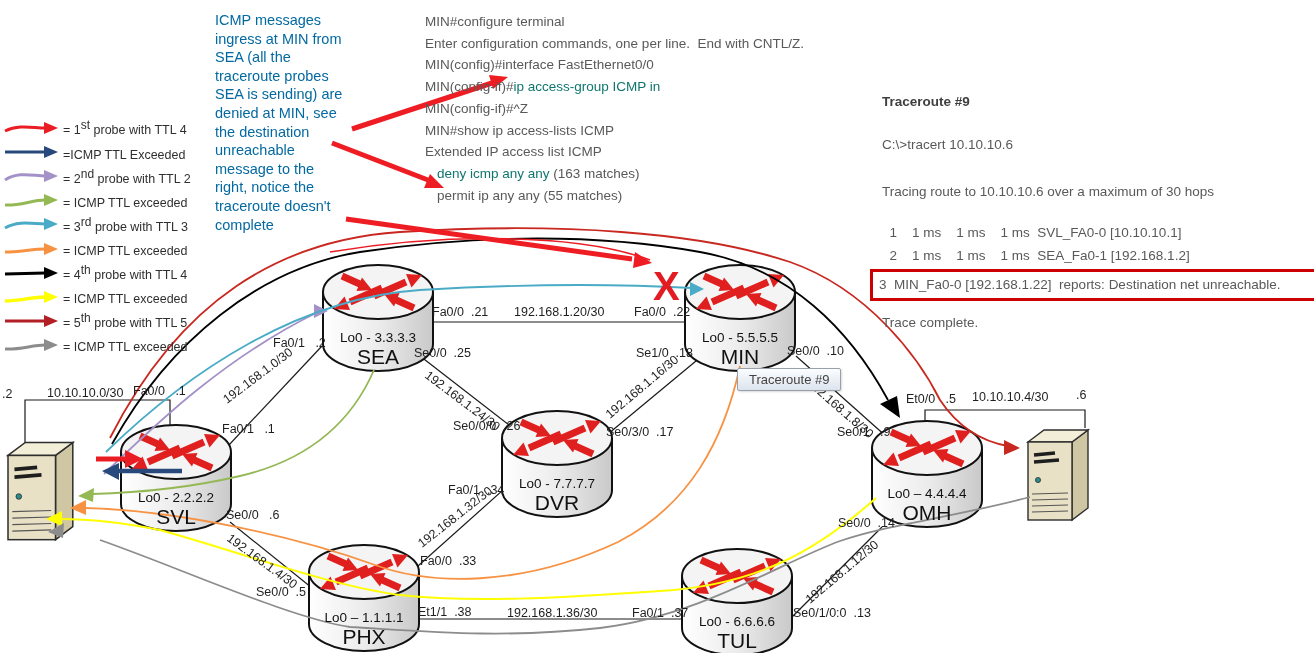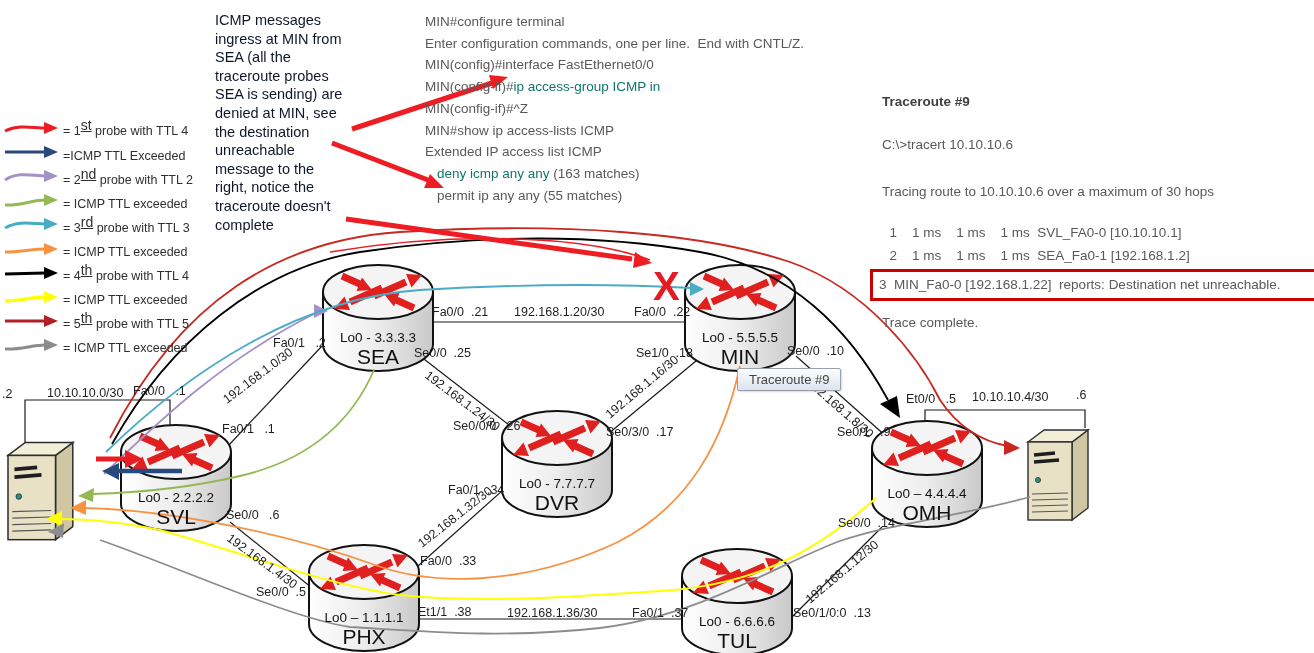--- a/index.html
+++ b/index.html
@@ -6,24 +6,24 @@
   body{
     width:1314px;height:653px;position:relative;overflow:hidden;
     background:#ffffff;font-family:"Liberation Sans",sans-serif;
   }
   .abs{position:absolute;}
   
   .legend{left:3px;top:116px;width:210px;}
   .lg-row{display:flex;align-items:center;height:24.1px;}
   .lg-arrow{flex:0 0 56px;margin-right:4px;}
   .lg-text{font-size:12.5px;color:#2f2f2f;white-space:nowrap;}
-  .lg-text sup{font-size:14px;text-decoration:underline;}
+  .lg-text sup{font-size:12px;}
   
   .annotation{left:215px;top:11px;width:160px;font-size:14.5px;line-height:18.6px;
-    color:#0f172a;white-space:pre-line;}
+    color:#0369a1;white-space:pre-line;}
   
   .terminal{left:425px;top:11px;font-size:13.5px;line-height:21.7px;color:#595959;}
   .terminal .t2{}
   .tl{white-space:pre;}
   .tl.ind{padding-left:12px;}
   .hl{color:#0f766e;}
   
   .trace{left:882px;top:94px;font-size:13.5px;color:#595959;}
   .trace .title{font-weight:bold;color:#3f3f3f;}
   .trace .gap24{margin-top:24px;}

